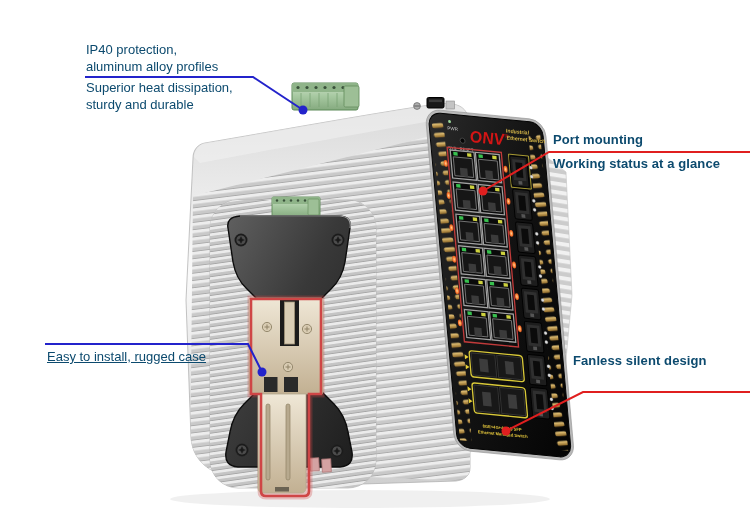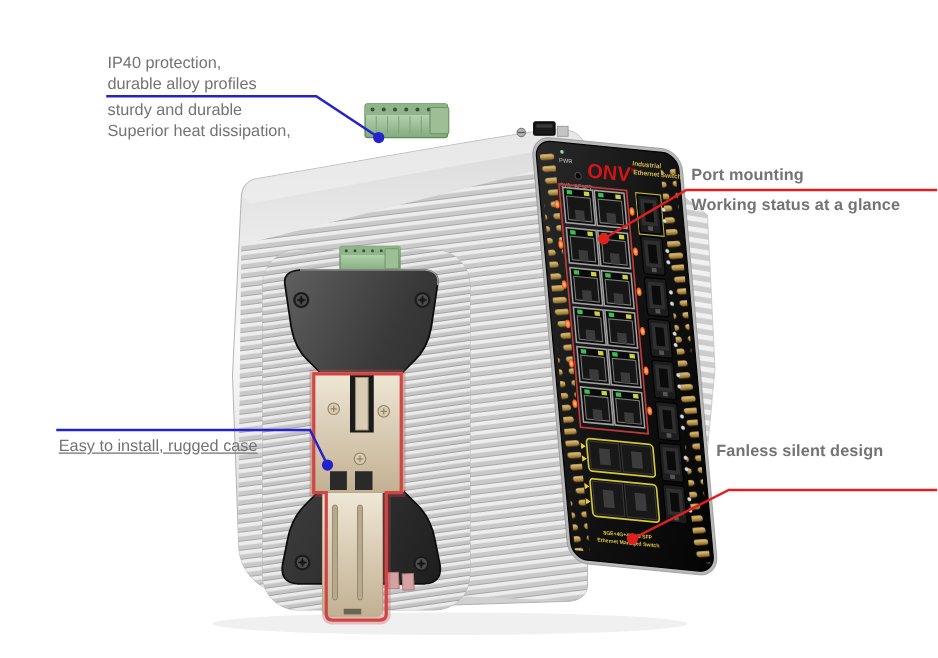--- a/index.html
+++ b/index.html
@@ -3,21 +3,21 @@
 <meta charset="utf-8">
 <style>
   html,body { margin:0; padding:0; background:#ffffff; }
   .canvas {
     position:relative; width:750px; height:526px; background:#ffffff;
     overflow:hidden; font-family:"Liberation Sans", sans-serif;
   }
   .canvas > svg { position:absolute; left:0; top:0; }
   .co-title, .co-sub {
     position:absolute; font-size:13px; line-height:16.5px;
-    color:#737373; white-space:nowrap;
+    color:#0c4a6e; white-space:nowrap;
   }
   .co-bold { font-weight:700; letter-spacing:.1px; }
   #ip40-title   { left:86px;  top:42px;  }
   #ip40-sub     { left:86px;  top:80px;  }
   #port-title   { left:553px; top:132px; }
   #port-sub     { left:553px; top:156px;text-align:right; }
   #din-title    { left:47px;  top:327px; }
   #din-sub      { left:47px;  top:349px;text-decoration:underline; }
   #fanless-title{ left:573px; top:353px;text-align:center; }
 </style>
@@ -270,25 +270,25 @@
     <circle cx="483" cy="191" r="4.5" stroke="none" fill="#e01f1f"></circle>
     <path d="M45,344 H248 L262,372" stroke="#2323cb"></path>
     <circle cx="262" cy="372" r="4.5" stroke="none" fill="#2323cb"></circle>
     <path d="M750,392 H583 L506,431" stroke="#e01f1f"></path>
     <circle cx="506" cy="431" r="4.5" stroke="none" fill="#e01f1f"></circle>
   </g>
 </svg>
 
 <div class="co-title" id="ip40-title">
   <div>IP40 protection,</div>
-  <div>durable alloy profiles</div>
+  <div>aluminum alloy profiles</div>
 </div>
 <div class="co-sub" id="ip40-sub">
+  <div>Superior heat dissipation,</div>
   <div>sturdy and durable</div>
-  <div>Superior heat dissipation,</div>
 </div>
 
 <div class="co-title co-bold" id="port-title">
   <div>Port mounting</div>
 </div>
 <div class="co-sub co-bold" id="port-sub">
   <div>Working status at a glance</div>
 </div>
 
 <div class="co-sub" id="din-sub">

